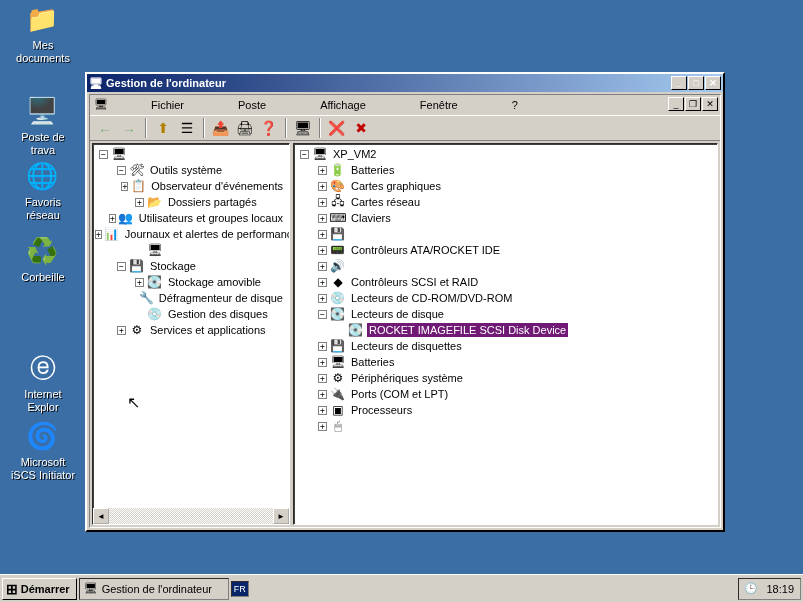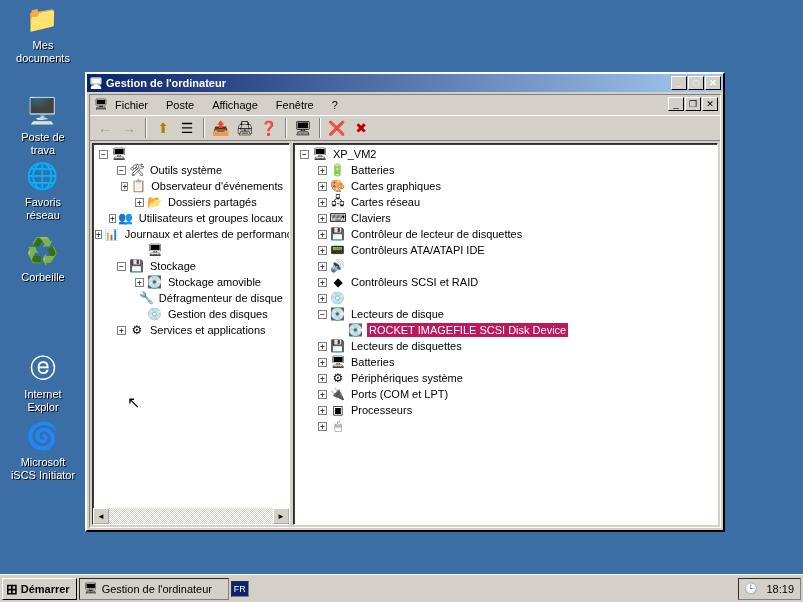--- a/index.html
+++ b/index.html
@@ -84,21 +84,21 @@
   background: #d4d0c8;
   display: flex;
   padding: 2px 2px 2px 22px;
   gap: 12px;
   font-size: 11px;
   height: 20px;
   align-items: center;
   position: relative;
 }
 .menubar .sysicon { position: absolute; left: 4px; top: 3px; width: 14px; height: 14px; }
-.menubar .item { cursor: pointer; padding: 2px 3px; }
+.menubar .item { cursor: pointer; padding: 2px 3px; margin-left: 36px; }
 
 .toolbar {
   background: #d4d0c8;
   display: flex;
   align-items: center;
   padding: 2px 4px;
   gap: 2px;
   border-top: 1px solid #fff;
   border-bottom: 1px solid #808080;
   height: 26px;
@@ -166,21 +166,21 @@
   display: flex; align-items: center; justify-content: center;
   font-size: 8px; line-height: 7px;
   margin-right: 3px;
   cursor: pointer;
   font-family: monospace;
 }
 .tree-row .noexp { width: 12px; display: inline-block; }
 .tree-row .ticon { width: 16px; height: 16px; margin-right: 3px; display: inline-flex; align-items: center; justify-content: center; font-size: 12px; }
 .tree-row .label { padding: 1px 2px; }
 .tree-row.selected .label { background: #d4d0c8; border: 1px dotted #000; padding: 0 1px; }
-.tree-row.highlight .label { background: #be185d; color: #fff; }
+.tree-row.highlight .label { background: #701a75; color: #fff; }
 
 .taskbar {
   position: absolute;
   left: 0; right: 0; bottom: 0;
   height: 28px;
   background: #d4d0c8;
   border-top: 1px solid #fff;
   display: flex;
   align-items: center;
   padding: 2px;
@@ -413,43 +413,43 @@
             <div class="tree-row">
               <span style="display: inline-block; width: 22px;"></span>
               <span class="expander">+</span>
               <span class="ticon">⌨</span>
               <span class="label">Claviers</span>
             </div>
             <div class="tree-row">
               <span style="display: inline-block; width: 22px;"></span>
               <span class="expander">+</span>
               <span class="ticon">💾</span>
-              <span class="label">Contrôleur de lecteur de disquettes</span>
             </div>
             <div class="tree-row">
               <span style="display: inline-block; width: 22px;"></span>
               <span class="expander">+</span>
               <span class="ticon">📟</span>
-              <span class="label">Contrôleurs ATA/ATAPI IDE</span>
+              <span class="label">Contrôleurs ATA/ROCKET IDE</span>
             </div>
             <div class="tree-row">
               <span style="display: inline-block; width: 22px;"></span>
               <span class="expander">+</span>
               <span class="ticon">🔊</span>
             </div>
             <div class="tree-row">
               <span style="display: inline-block; width: 22px;"></span>
               <span class="expander">+</span>
               <span class="ticon">◆</span>
               <span class="label">Contrôleurs SCSI et RAID</span>
             </div>
             <div class="tree-row">
               <span style="display: inline-block; width: 22px;"></span>
               <span class="expander">+</span>
               <span class="ticon">💿</span>
+              <span class="label">Lecteurs de CD-ROM/DVD-ROM</span>
             </div>
             <div class="tree-row">
               <span style="display: inline-block; width: 22px;"></span>
               <span class="expander">−</span>
               <span class="ticon">💽</span>
               <span class="label">Lecteurs de disque</span>
             </div>
             <div class="tree-row highlight">
               <span style="display: inline-block; width: 40px;"></span>
               <span class="noexp"></span>

